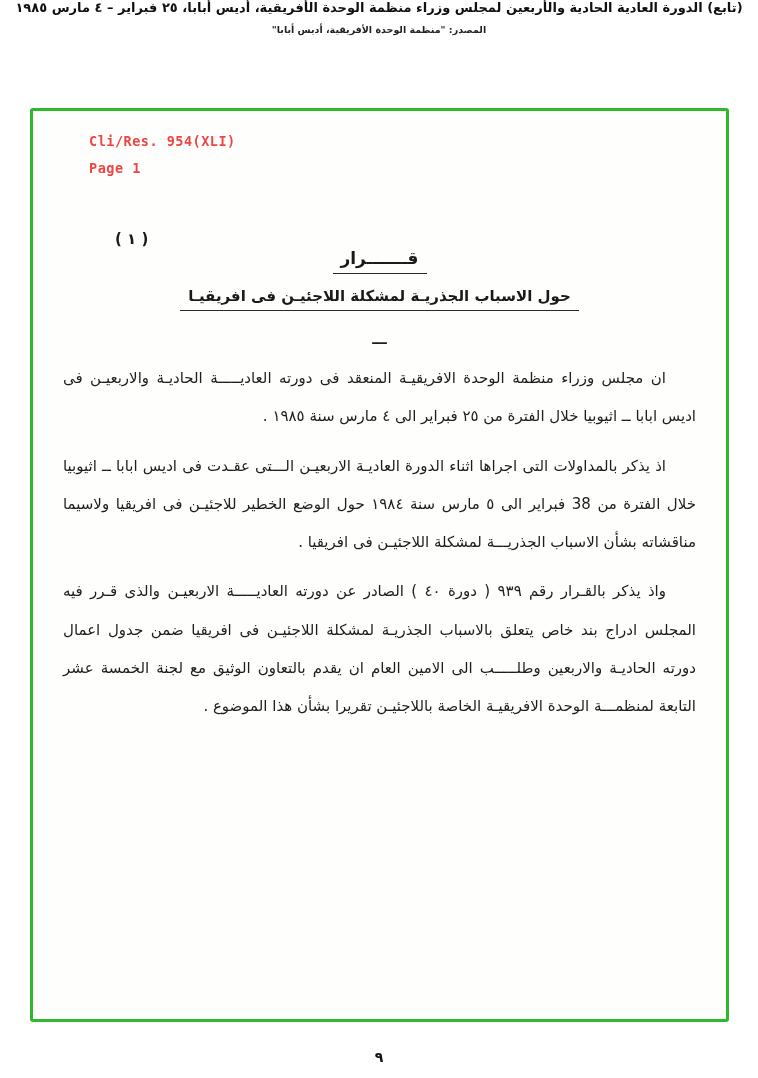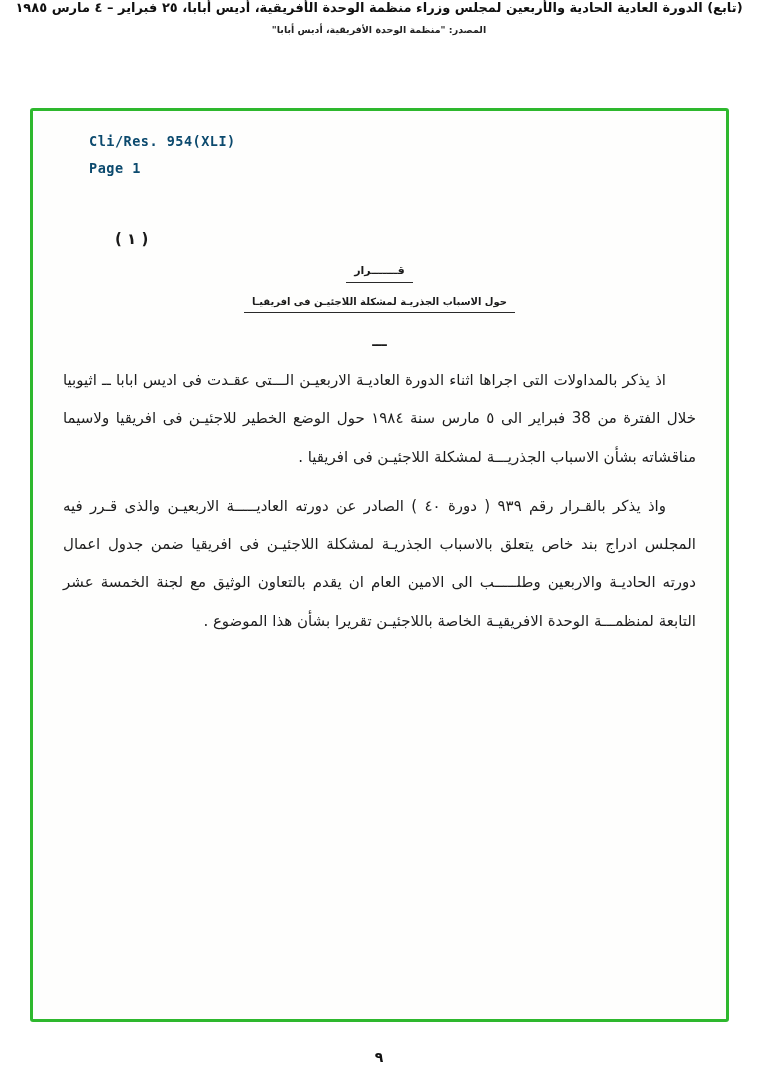--- a/index.html
+++ b/index.html
@@ -23,35 +23,35 @@
     width:699px; height:914px;
     border:3px solid var(--border-green, #2eb82e);
     border-radius:3px;
     background:#fefefd;
     overflow:hidden;
   }
   .doc-inner { position:relative; padding:20px 30px 0 30px; height:100%; }
 
   .doc-ref, .doc-page {
     font-family:"DejaVu Sans Mono","Liberation Mono",monospace;
-    font-weight:bold; font-size:13.5px; color:#0c4a6e;
+    font-weight:bold; font-size:13.5px; color:#ef4444;
     margin-left:26px; letter-spacing:0.5px;
   }
   .doc-ref  { margin-top:2px; }
   .doc-page { margin-top:11px; }
 
   .item-number {
     direction:rtl; text-align:left;
     margin:54px 0 0 52px;
     font-size:15px; font-weight:bold; color:#1a1a1a;
   }
 
   .doc-title, .doc-subtitle { direction:rtl; text-align:center; font-weight:bold; color:#1a1a1a; }
-  .doc-title    { margin-top:16px; font-size:11px; }
-  .doc-subtitle { margin-top:13px; font-size:10px; }
+  .doc-title    { font-size:17px; }
+  .doc-subtitle { margin-top:13px; font-size:15px; }
   .underlined   { display:inline-block; border-bottom:1.5px solid #2a2a2a; padding:0 8px 5px 8px; }
 
   .doc-dash { text-align:center; margin-top:20px; font-size:14px; font-weight:bold; color:#1a1a1a; }
 
   .doc-body {
     direction:rtl; margin-top:12px;
     font-size:15px; line-height:2.55;
     color:#1d1d1d;
   }
   .para { text-align:justify; text-indent:30px; margin-bottom:11px; }
@@ -80,20 +80,21 @@
     <div class="doc-title">
       <span class="underlined">قـــــــرار</span>
     </div>
     <div class="doc-subtitle">
       <span class="underlined">حول الاسباب الجذريـة لمشكلة اللاجئيـن فى افريقيـا</span>
     </div>
 
     <div class="doc-dash">ـــ</div>
 
     <div class="doc-body">
+        <div class="para">ان مجلس وزراء منظمة الوحدة الافريقيـة المنعقد فى دورته العاديـــــة الحاديـة والاربعيـن فى اديس ابابا ــ اثيوبيا خلال الفترة من ٢٥ فبراير الى ٤ مارس سنة ١٩٨٥ .</div>
         <div class="para">اذ يذكر بالمداولات التى اجراها اثناء الدورة العاديـة الاربعيـن الـــتى عقـدت فى اديس ابابا ــ اثيوبيا خلال الفترة من 38 فبراير الى ٥ مارس سنة ١٩٨٤ حول الوضع الخطير للاجئيـن فى افريقيا ولاسيما مناقشاته بشأن الاسباب الجذريـــة لمشكلة اللاجئيـن فى افريقيا .</div>
         <div class="para">واذ يذكر بالقـرار رقم ٩٣٩ ( دورة ٤٠ ) الصادر عن دورته العاديـــــة الاربعيـن والذى قـرر فيه المجلس ادراج بند خاص يتعلق بالاسباب الجذريـة لمشكلة اللاجئيـن فى افريقيا ضمن جدول اعمال دورته الحاديـة والاربعين وطلـــــب الى الامين العام ان يقدم بالتعاون الوثيق مع لجنة الخمسة عشر التابعة لمنظمـــة الوحدة الافريقيـة الخاصة باللاجئيـن تقريرا بشأن هذا الموضوع .</div>
       </div>
   </div>
 </div>
 
 <div class="page-footer">
   <span>٩</span>
 </div>
 

